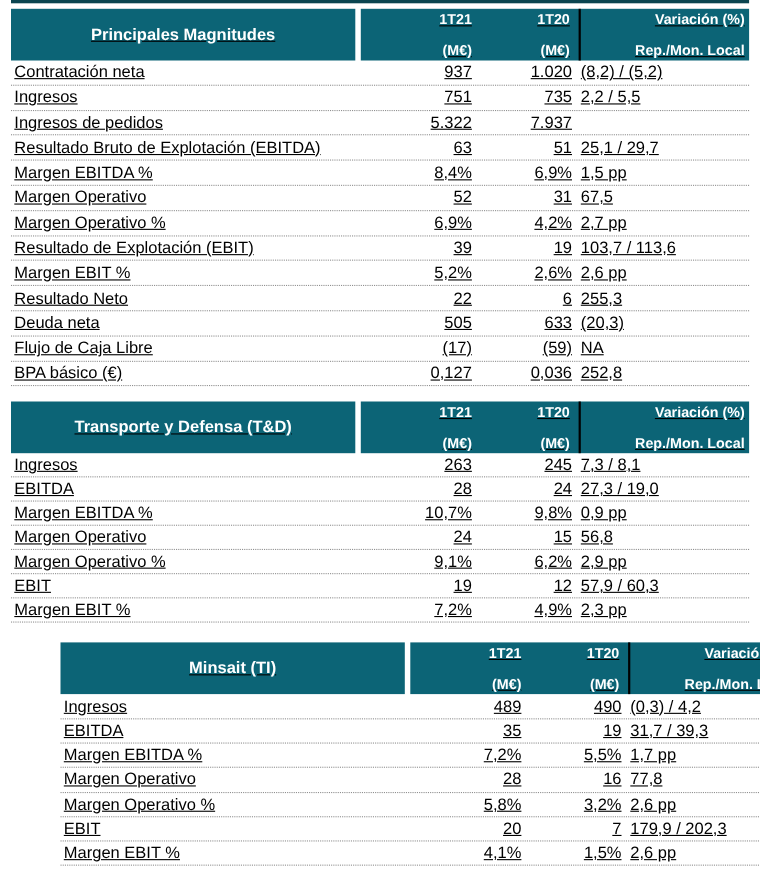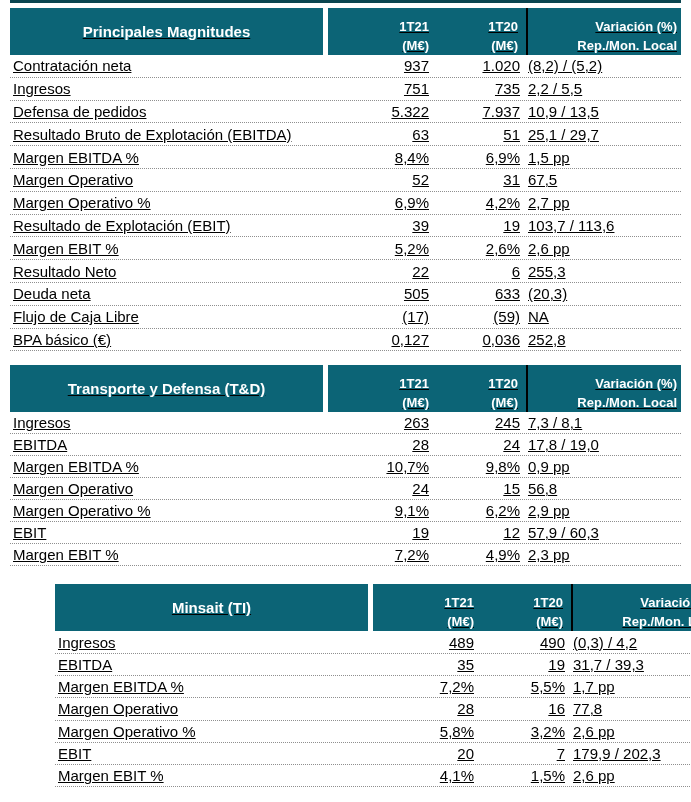--- a/index.html
+++ b/index.html
@@ -23,21 +23,21 @@
     display: flex; align-items: center; justify-content: center;
     text-align: center;
   }
   .th-cols {
     flex: 1; background: var(--header-bg, #0C6476);
     color: var(--header-text, #fff);
     font-weight: bold; font-size: 13px;
     display: flex;
   }
   .th-col {
-    display: flex; flex-direction: column; justify-content: flex-end;
+    display: flex; flex-direction: column; justify-content: space-between;
     text-align: right; line-height: 19px;
   }
   .th-c1 { width: 127px; padding-right: 26px; }
   .th-c2 { width: 73px;  padding-right: 8px; border-right: 2px solid var(--col-sep, #000); }
   .th-c3 { flex: 1;      padding-right: 4px; }
 
   .tbody { width: 100%; }
   .row {
     display: flex; align-items: center;
     border-bottom: 1px dotted var(--row-divider, #8F8F8F);
@@ -86,24 +86,23 @@
     <div class="c-1t20">1.020</div>
     <div class="c-var">(8,2) / (5,2)</div>
   </div>
         <div class="row">
     <div class="c-label">Ingresos</div>
     <div class="c-1t21">751</div>
     <div class="c-1t20">735</div>
     <div class="c-var">2,2 / 5,5</div>
   </div>
         <div class="row">
-    <div class="c-label">Defensa de pedidos</div>
+    <div class="c-label">Ingresos de pedidos</div>
     <div class="c-1t21">5.322</div>
     <div class="c-1t20">7.937</div>
-    <div class="c-var">10,9 / 13,5</div>
   </div>
         <div class="row">
     <div class="c-label">Resultado Bruto de Explotación (EBITDA)</div>
     <div class="c-1t21">63</div>
     <div class="c-1t20">51</div>
     <div class="c-var">25,1 / 29,7</div>
   </div>
         <div class="row">
     <div class="c-label">Margen EBITDA %</div>
     <div class="c-1t21">8,4%</div>
@@ -183,21 +182,21 @@
         <div class="row">
     <div class="c-label">Ingresos</div>
     <div class="c-1t21">263</div>
     <div class="c-1t20">245</div>
     <div class="c-var">7,3 / 8,1</div>
   </div>
         <div class="row">
     <div class="c-label">EBITDA</div>
     <div class="c-1t21">28</div>
     <div class="c-1t20">24</div>
-    <div class="c-var">17,8 / 19,0</div>
+    <div class="c-var">27,3 / 19,0</div>
   </div>
         <div class="row">
     <div class="c-label">Margen EBITDA %</div>
     <div class="c-1t21">10,7%</div>
     <div class="c-1t20">9,8%</div>
     <div class="c-var">0,9 pp</div>
   </div>
         <div class="row">
     <div class="c-label">Margen Operativo</div>
     <div class="c-1t21">24</div>

